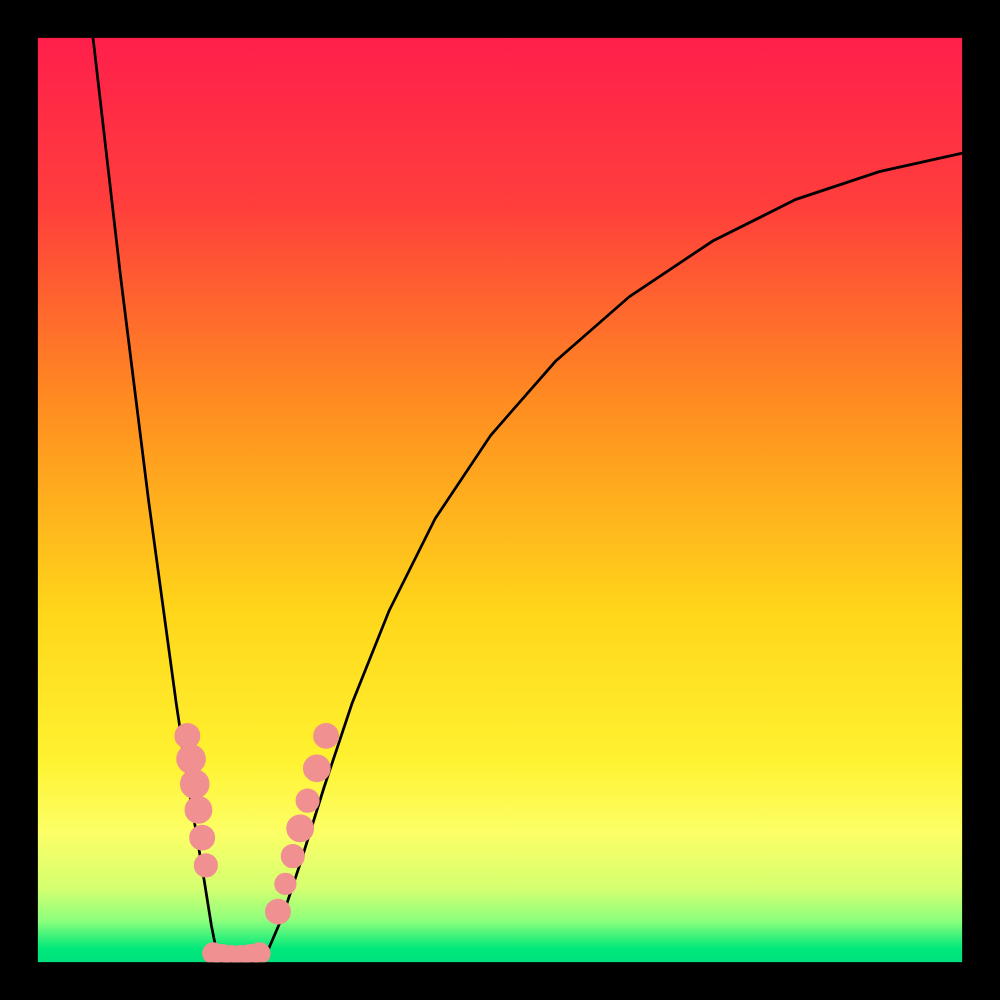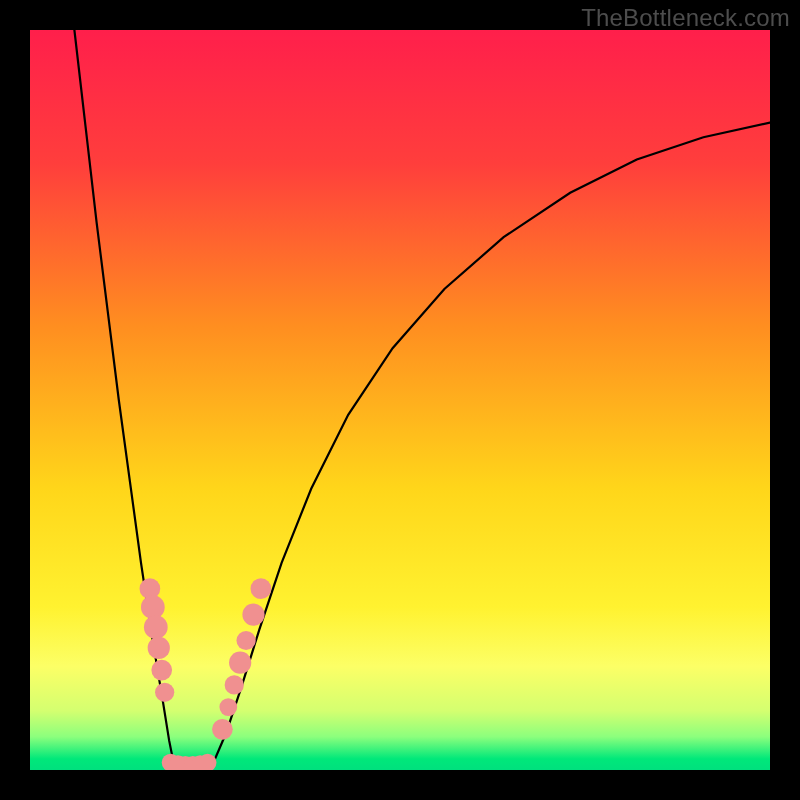--- a/index.html
+++ b/index.html
@@ -38,21 +38,20 @@
     user-select: none;
   }
   svg {
     display: block;
   }
 </style>
 </head>
 <body>
 
 <div class="frame">
-  <div class="watermark">TheBottleneck.com</div>
 
   <div class="plot">
     <svg id="chart-svg" width="740" height="740" viewBox="0 0 740 740" preserveAspectRatio="none">
       <defs>
         <linearGradient id="bg-grad" x1="0" y1="0" x2="0" y2="1">
             <stop offset="0.00%" stop-color="#ff1f4b"></stop>
             <stop offset="18.00%" stop-color="#ff3e3c"></stop>
             <stop offset="40.00%" stop-color="#ff8e20"></stop>
             <stop offset="62.00%" stop-color="#ffd61a"></stop>
             <stop offset="78.00%" stop-color="#fff230"></stop>

